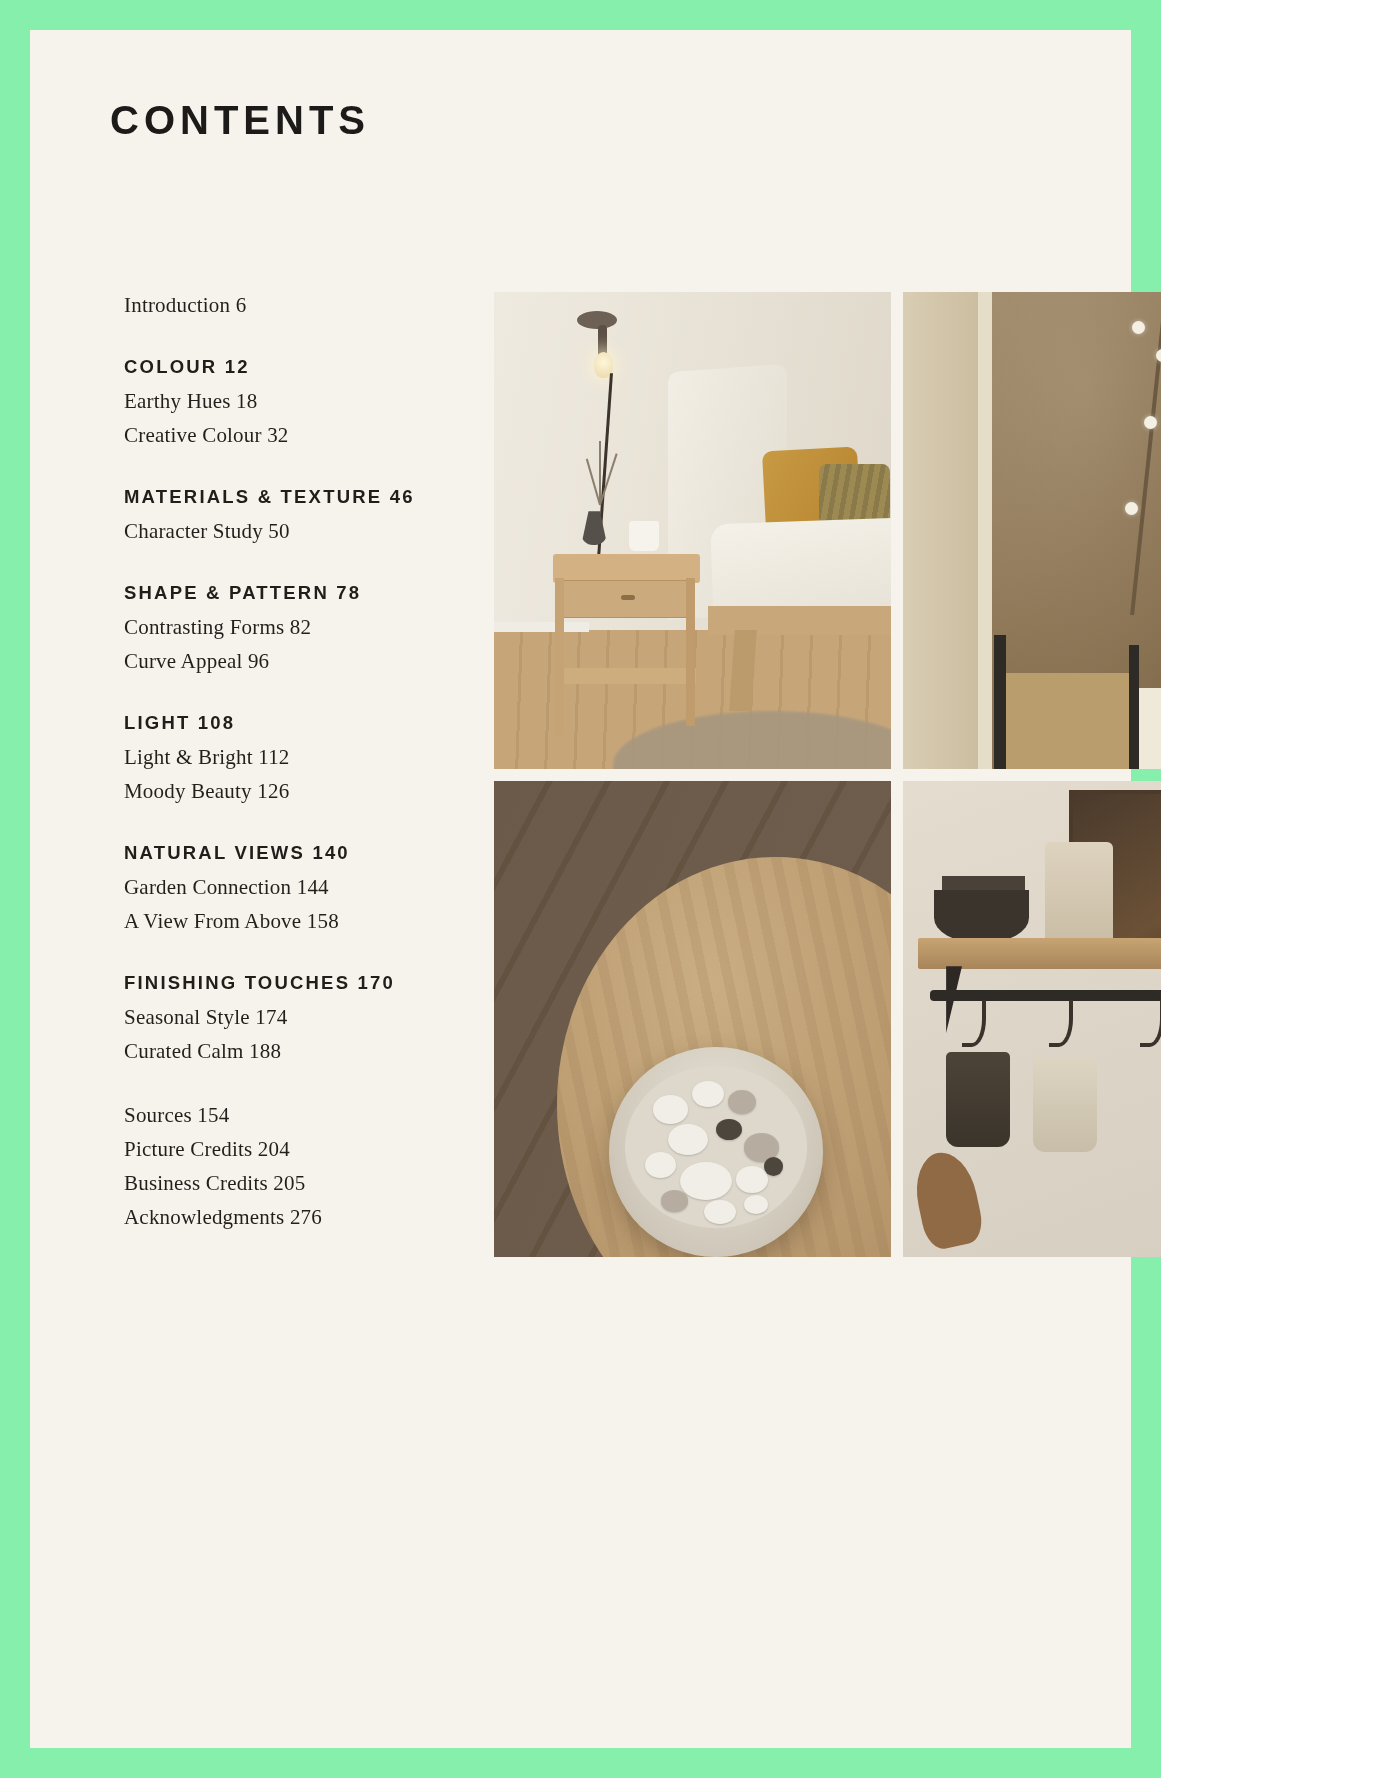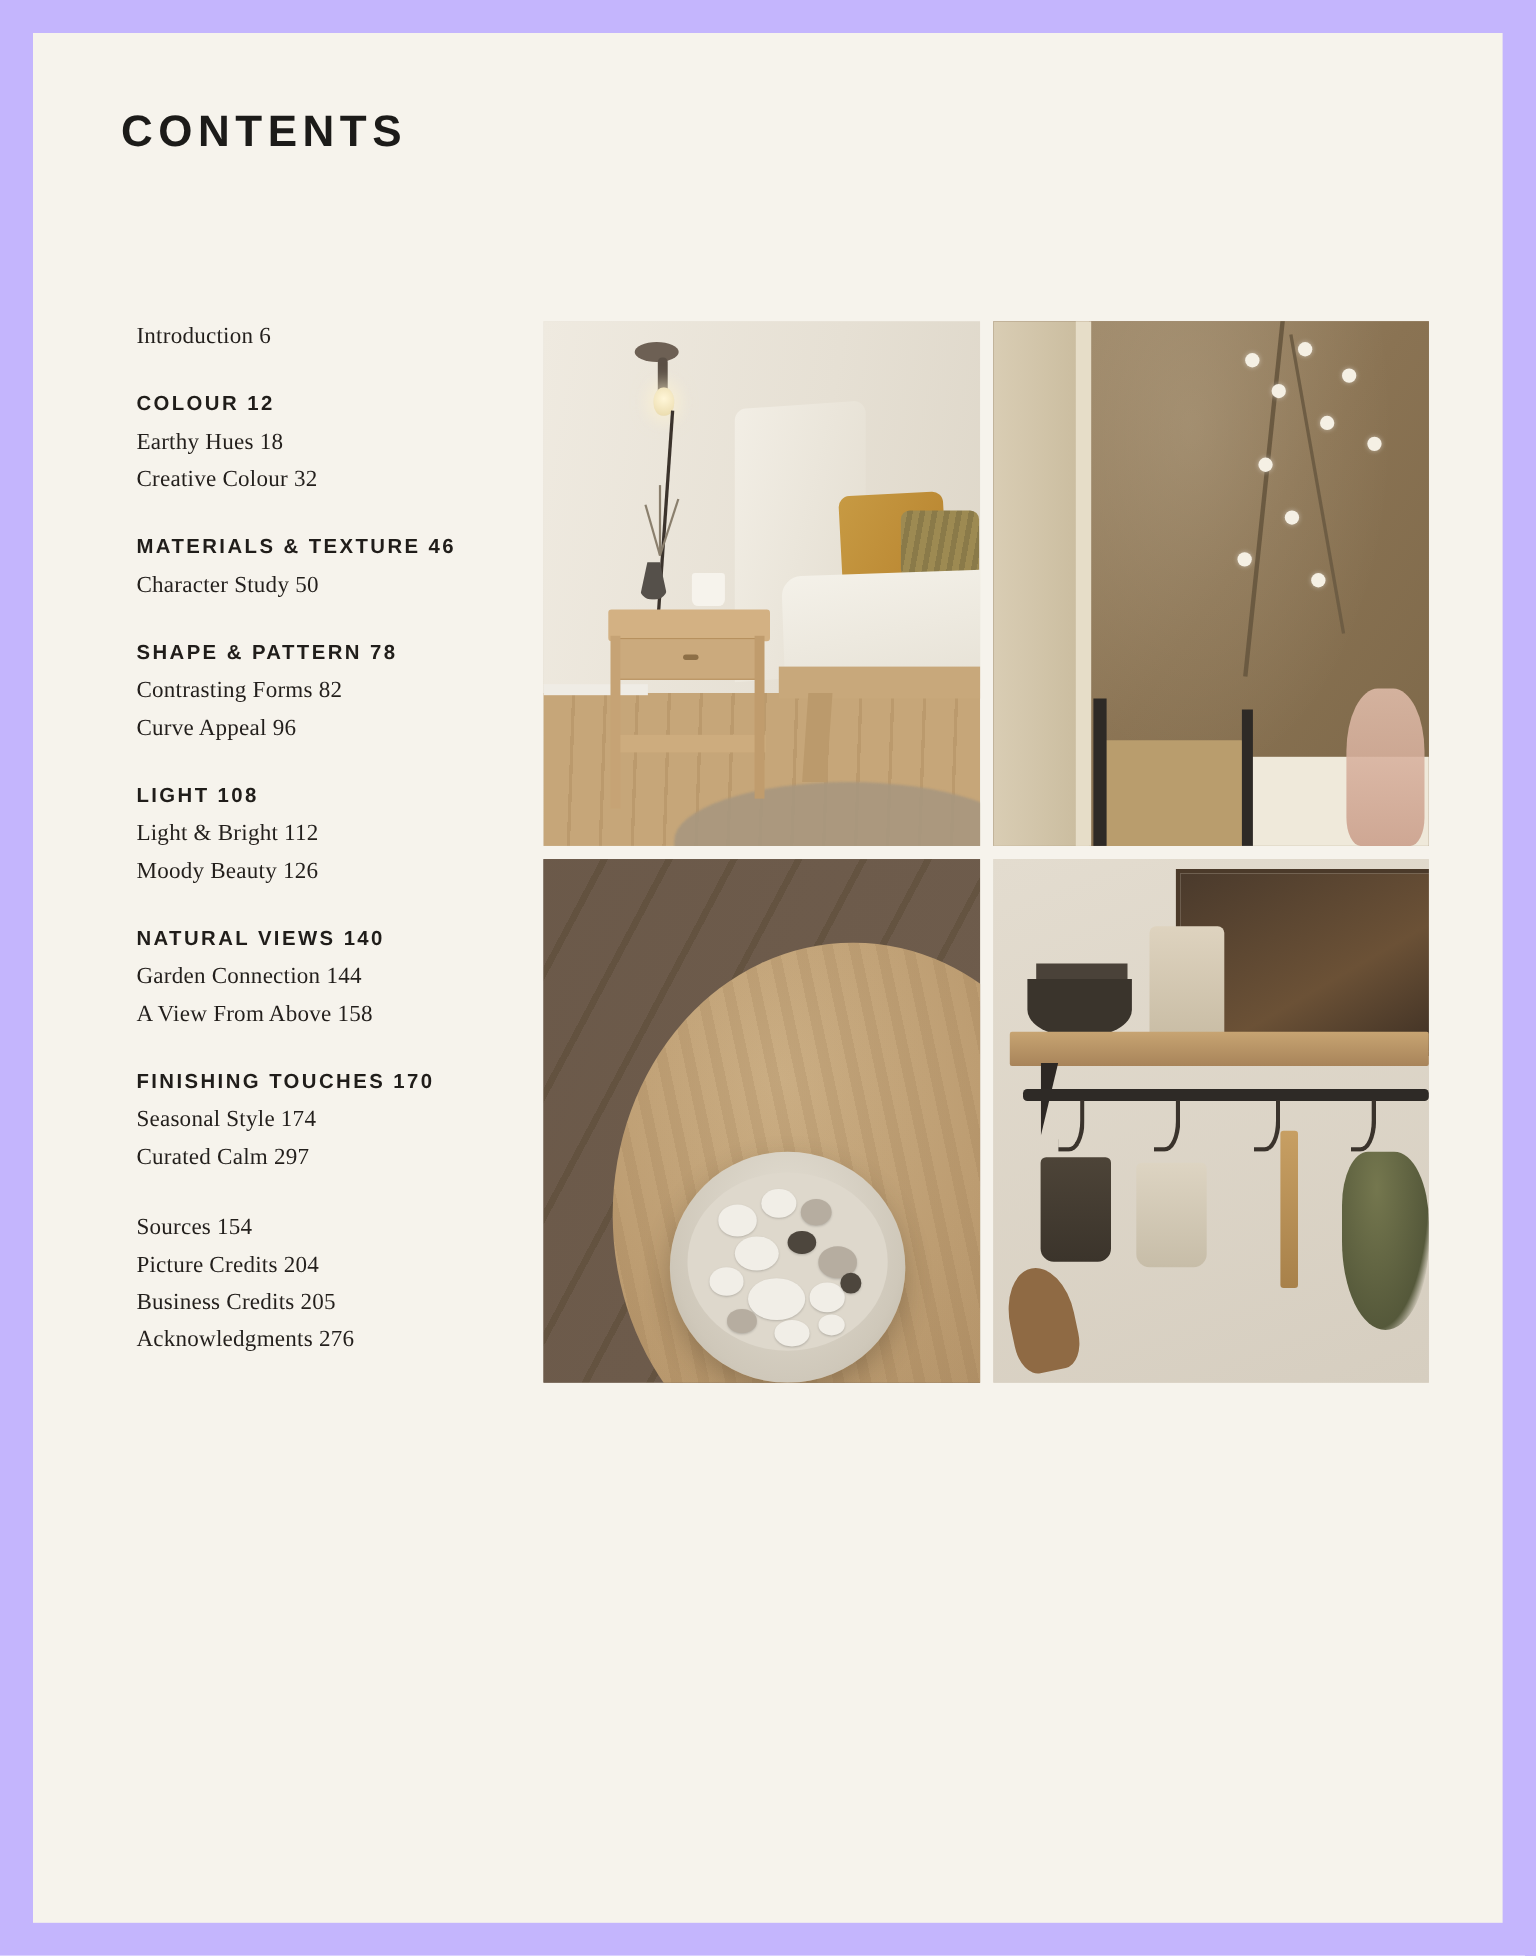--- a/index.html
+++ b/index.html
@@ -2,23 +2,23 @@
 <html><head>
 <meta charset="utf-8">
 <style>
   html, body {
     margin: 0;
     padding: 0;
     background: #ffffff;
   }
   .page {
     position: relative;
-    width: 1396px;
+    width: 1161px;
     height: 1778px;
-    background: #c4b5fd;
+    background: #86efac;
     overflow: hidden;
     font-family: "Liberation Serif", serif;
   }
   .page-inner {
     position: absolute;
     left: 30px;
     top: 30px;
     right: 30px;
     bottom: 30px;
     background: #f6f3ec;
@@ -397,21 +397,21 @@
 
       <div class="toc-group">
         <div class="entry section">NATURAL VIEWS 140</div>
         <div class="entry plain">Garden Connection 144</div>
         <div class="entry plain">A View From Above 158</div>
       </div>
 
       <div class="toc-group">
         <div class="entry section">FINISHING TOUCHES 170</div>
         <div class="entry plain">Seasonal Style 174</div>
-        <div class="entry plain">Curated Calm 297</div>
+        <div class="entry plain">Curated Calm 188</div>
       </div>
 
       <div class="toc-group">
         <div class="entry plain">Sources 154</div>
         <div class="entry plain">Picture Credits 204</div>
         <div class="entry plain">Business Credits 205</div>
         <div class="entry plain">Acknowledgments 276</div>
       </div>
 
     </div>

